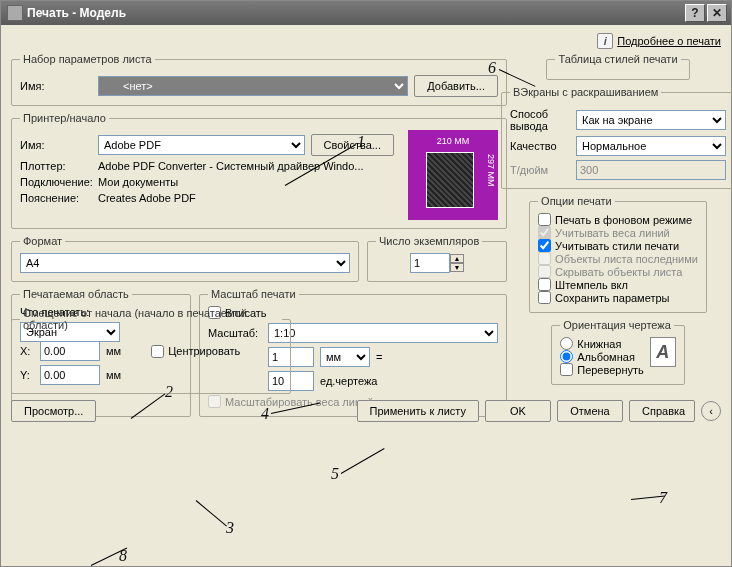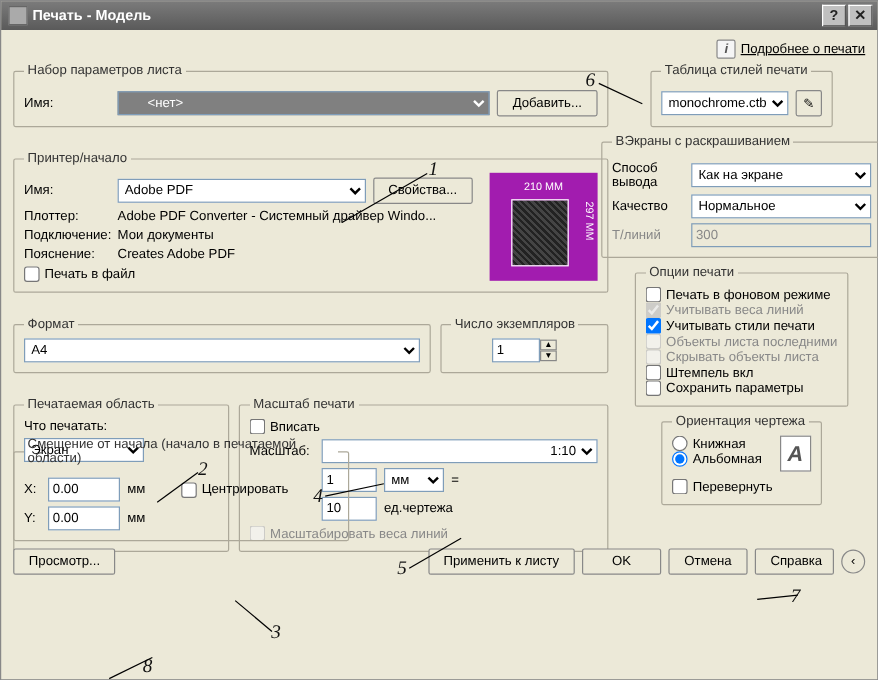--- a/index.html
+++ b/index.html
@@ -56,21 +56,21 @@
     gap:4px; margin-bottom:4px;
   }
   .info-icon {
     width:16px; height:16px; border:1px solid #888; border-radius:2px;
     display:flex; align-items:center; justify-content:center;
     font-style: italic; font-weight:bold; color:#555; font-size:11px;
     background:#f5f5f5;
   }
   .linklike { color:#000; text-decoration: underline; cursor:pointer; }
   .cols { display:flex; gap:8px; }
-  .leftcol { flex: 1; display:flex; flex-direction:column; gap:20px; }
+  .leftcol { flex: 1; display:flex; flex-direction:column; gap:6px; }
   .rightcol { width: 206px; display:flex; flex-direction:column; gap:6px;align-items:center; }
   fieldset {
     border:1px solid #aca899;
     border-radius:2px;
     padding:6px 8px 8px 8px;
     margin:0;
   }
   legend { padding:0 3px; color:#333; }
   .row { display:flex; align-items:center; gap:6px; margin-top:4px; }
   label.lab { width:72px; }
@@ -200,24 +200,20 @@
                 <span>Adobe PDF Converter - Системный драйвер Windo...</span>
               </div>
               <div class="row">
                 <label class="lab">Подключение:</label>
                 <span>Мои документы</span>
               </div>
               <div class="row">
                 <label class="lab">Пояснение:</label>
                 <span>Creates Adobe PDF</span>
               </div>
-              <div class="row checkbox">
-                <input type="checkbox" style="">
-                <span>Печать в файл</span>
-              </div>
             </div>
             <div class="preview">
               <div class="tl">210 MM</div>
               <div class="rl">297 MM</div>
               <div class="pg"></div>
             </div>
           </div>
         </fieldset>
 
         <div class="twocol">
@@ -248,21 +244,21 @@
             </select>
           </fieldset>
           <fieldset style="flex:1;">
             <legend>Масштаб печати</legend>
             <div class="checkbox">
               <input type="checkbox" style="">
               <span>Вписать</span>
             </div>
             <div class="row">
               <span style="width:54px;">Масштаб:</span>
-              <select style="flex:1;text-align:right;">
+              <select style="flex:1;">
                 <option>1:10</option>
               </select>
             </div>
             <div class="row">
               <span style="width:54px;"></span>
               <input type="text" style="width: 46px;" value="1">
               <select style="width:50px;">
                 <option>мм</option>
               </select>
               <span>=</span>
@@ -296,46 +292,38 @@
             <input type="text" style="width: 60px;" value="0.00">
             <span>мм</span>
           </div>
         </fieldset>
 
       </div>
 
       <div class="rightcol">
         <fieldset>
           <legend>Таблица стилей печати</legend>
-          <div class="row">
-            <select style="flex:1;">
-              <option>monochrome.ctb</option>
-            </select>
-            <div class="iconBtn">
-              <span>✎</span>
-            </div>
-          </div>
         </fieldset>
 
         <fieldset>
           <legend>ВЭкраны с раскрашиванием</legend>
           <div class="row">
             <span style="width:60px;">Способ вывода</span>
             <select style="flex:1;">
               <option>Как на экране</option>
             </select>
           </div>
           <div class="row">
             <span style="width:60px;">Качество</span>
             <select style="flex:1;">
               <option>Нормальное</option>
             </select>
           </div>
           <div class="row grayed">
-            <span style="width:60px;">Т/линий</span>
+            <span style="width:60px;">Т/дюйм</span>
             <input type="text" disabled="" style="flex: 1 1 0%; background: rgb(236, 233, 216); color: rgb(136, 136, 136);" value="300">
           </div>
         </fieldset>
 
         <fieldset>
           <legend>Опции печати</legend>
           <div class="checkbox">
               <input type="checkbox" style="">
               <span>Печать в фоновом режиме</span>
             </div>
@@ -370,21 +358,21 @@
           <div style="display:flex; align-items:flex-start; gap:6px;">
             <div>
               <div class="checkbox">
                   <input type="radio" name="or" style="">
                   <span>Книжная</span>
                 </div>
               <div class="checkbox">
                   <input type="radio" name="or" checked="" style="">
                   <span>Альбомная</span>
                 </div>
-              <div class="checkbox" style="margin-top:10px;">
+              <div class="checkbox" style="margin-top:0;">
                   <input type="checkbox" style="">
                   <span>Перевернуть</span>
                 </div>
             </div>
             <div class="orient-icon">A</div>
           </div>
         </fieldset>
       </div>
     </div>
 

